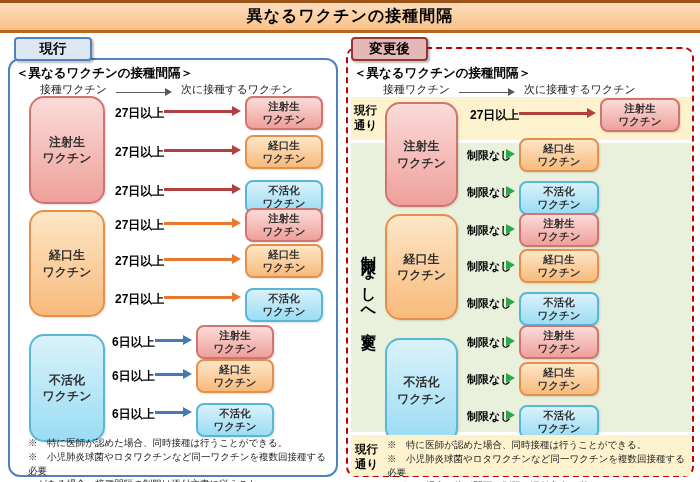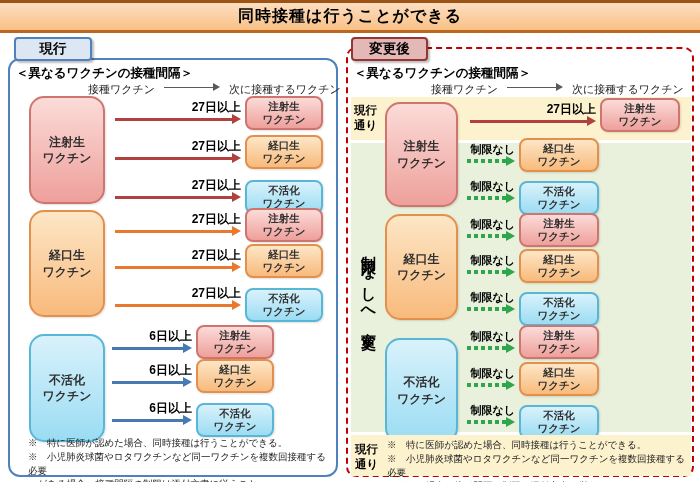--- a/index.html
+++ b/index.html
@@ -21,40 +21,40 @@
   .tab-current{background:#DDE7F3;border:2px solid #4F81BD;}
   .tab-changed{background:#E4B8B6;border:2px solid #943634;}
 
   
   .panel-left{left:8px;top:58px;width:330px;height:419px;background:#fff;
     border:2px solid #4F81BD;border-radius:12px;z-index:1;}
   .panel-right{left:346px;top:47px;width:348px;height:430px;background:#fff;
     border:2px dashed #C00000;border-radius:10px;z-index:1;}
 
   .heading{font-size:12.5px;font-weight:bold;white-space:nowrap;}
-  .subhead{display:flex;align-items:flex-start;gap:9px;font-size:11px;color:#222;white-space:nowrap;margin-left:48px;}
+  .subhead{display:flex;align-items:flex-end;gap:9px;font-size:11px;color:#222;white-space:nowrap;}
 
   
   .garrow{position:relative;width:56px;height:10px;}
   .garrow .ln{position:absolute;left:0;right:6px;top:4.5px;height:1.5px;background:#5a5a5a;}
   .garrow .hd{position:absolute;right:0;top:1px;width:0;height:0;
     border-top:4px solid transparent;border-bottom:4px solid transparent;border-left:7px solid #5a5a5a;}
 
   
   .vbox{display:flex;align-items:center;justify-content:center;text-align:center;
         white-space:pre-line;color:#2f2f2f;box-shadow:1px 1px 2px rgba(0,0,0,.12);font-weight:bold;}
   .vbox.pink{background:linear-gradient(180deg,#FBDBD8 0%,#EEA09B 100%);border:2px solid #CF7570;}
   .vbox.orange{background:linear-gradient(180deg,#FDE6C6 0%,#F8BA7C 100%);border:2px solid #E3904C;}
   .vbox.blue{background:linear-gradient(180deg,#D9F2FB 0%,#9BDCF3 100%);border:2px solid #58B6D6;margin-top:12px;}
   .vbox.src{width:76px;border-radius:15px;font-size:12px;line-height:1.35;}
   .vbox.sm{width:74px;height:30px;border-radius:8px;font-size:10.5px;line-height:1.2;}
 
   
   .row{position:absolute;display:flex;align-items:center;height:30px;gap:4px;}
-  .ival-col{display:flex;flex-direction:column;align-items:flex-end;justify-content:center;}
+  .ival-col{display:flex;flex-direction:row;align-items:flex-start;justify-content:center;}
   .ival{font-weight:bold;font-size:12px;line-height:14px;white-space:nowrap;}
   .ival-sm{font-size:11px;line-height:13px;}
   .sarrow{position:relative;width:100%;height:12px;}
   .sarrow .ln{position:absolute;left:0;right:7px;top:4px;height:3px;}
   .sarrow .hd{position:absolute;right:0;top:0;width:0;height:0;
     border-top:5.5px solid transparent;border-bottom:5.5px solid transparent;border-left:9px solid;}
   .arrow-red .ln{background:#B0413E;}   .arrow-red .hd{border-left-color:#B0413E;}
   .arrow-orange .ln{background:#E8792F;}.arrow-orange .hd{border-left-color:#E8792F;}
   .arrow-blue .ln{background:#4779B4;}  .arrow-blue .hd{border-left-color:#4779B4;}
   .arrow-green .ln{background:repeating-linear-gradient(90deg,#2FA64D 0 4px,transparent 4px 7px);
@@ -70,21 +70,21 @@
 
   .notes{font-size:9.5px;line-height:1.4;color:#1c1c1c;}
   .notes p{margin:0 0 1px 0;white-space:pre-line;}
 </style>
 </head>
 <body>
 
 <div class="stage">
 
   <div class="abs title-bar">
-    <span>同時接種は行うことができる</span>
+    <span>異なるワクチンの接種間隔</span>
   </div>
 
   <div class="abs tab tab-current" style="left:14px;top:37px;width:78px;height:24px;">
     <span>現行</span>
   </div>
   <div class="abs tab tab-changed" style="left:351px;top:37px;width:77px;height:24px;">
     <span>変更後</span>
   </div>
 
   <div class="abs panel-left">

